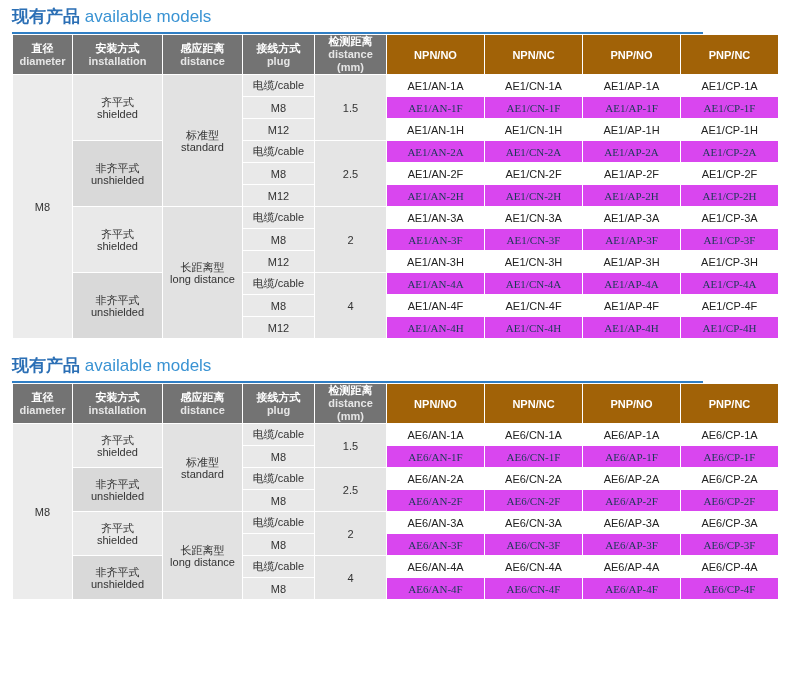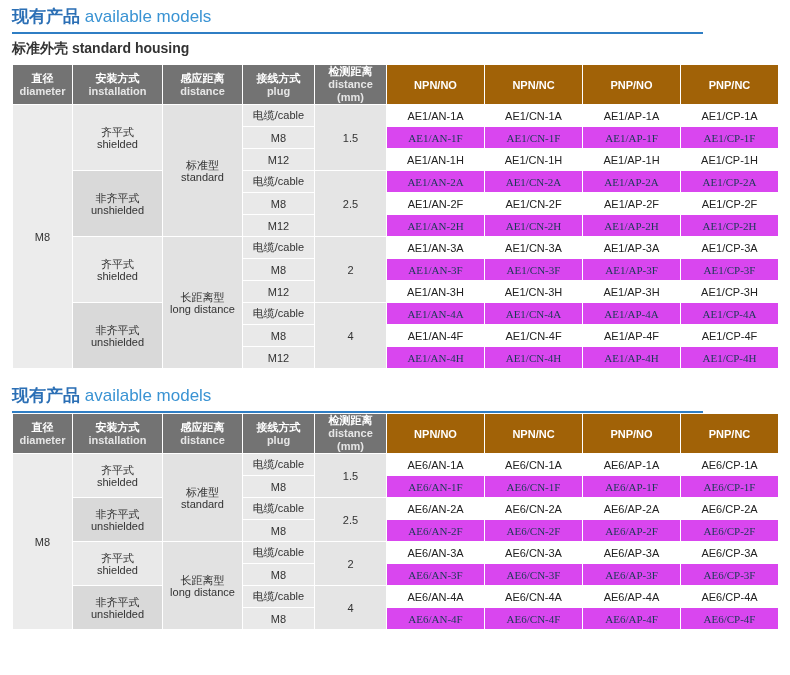--- a/index.html
+++ b/index.html
@@ -90,21 +90,20 @@
 </style>
 </head>
 <body>
 
 <div class="page" id="page">
     <div>
       <div class="section-head">
         <div class="title"><span class="cn">现有产品</span> <span class="en">available models</span></div>
       </div>
       <div class="rule"></div>
-      <div class="sub-title">标准外壳 standard housing</div>
       <table class="models">
         <colgroup>
           <col style="width: 60px;">
           <col style="width: 90px;">
           <col style="width: 80px;">
           <col style="width: 72px;">
           <col style="width: 72px;">
           <col style="width: 98px;">
           <col style="width: 98px;">
           <col style="width: 98px;">

